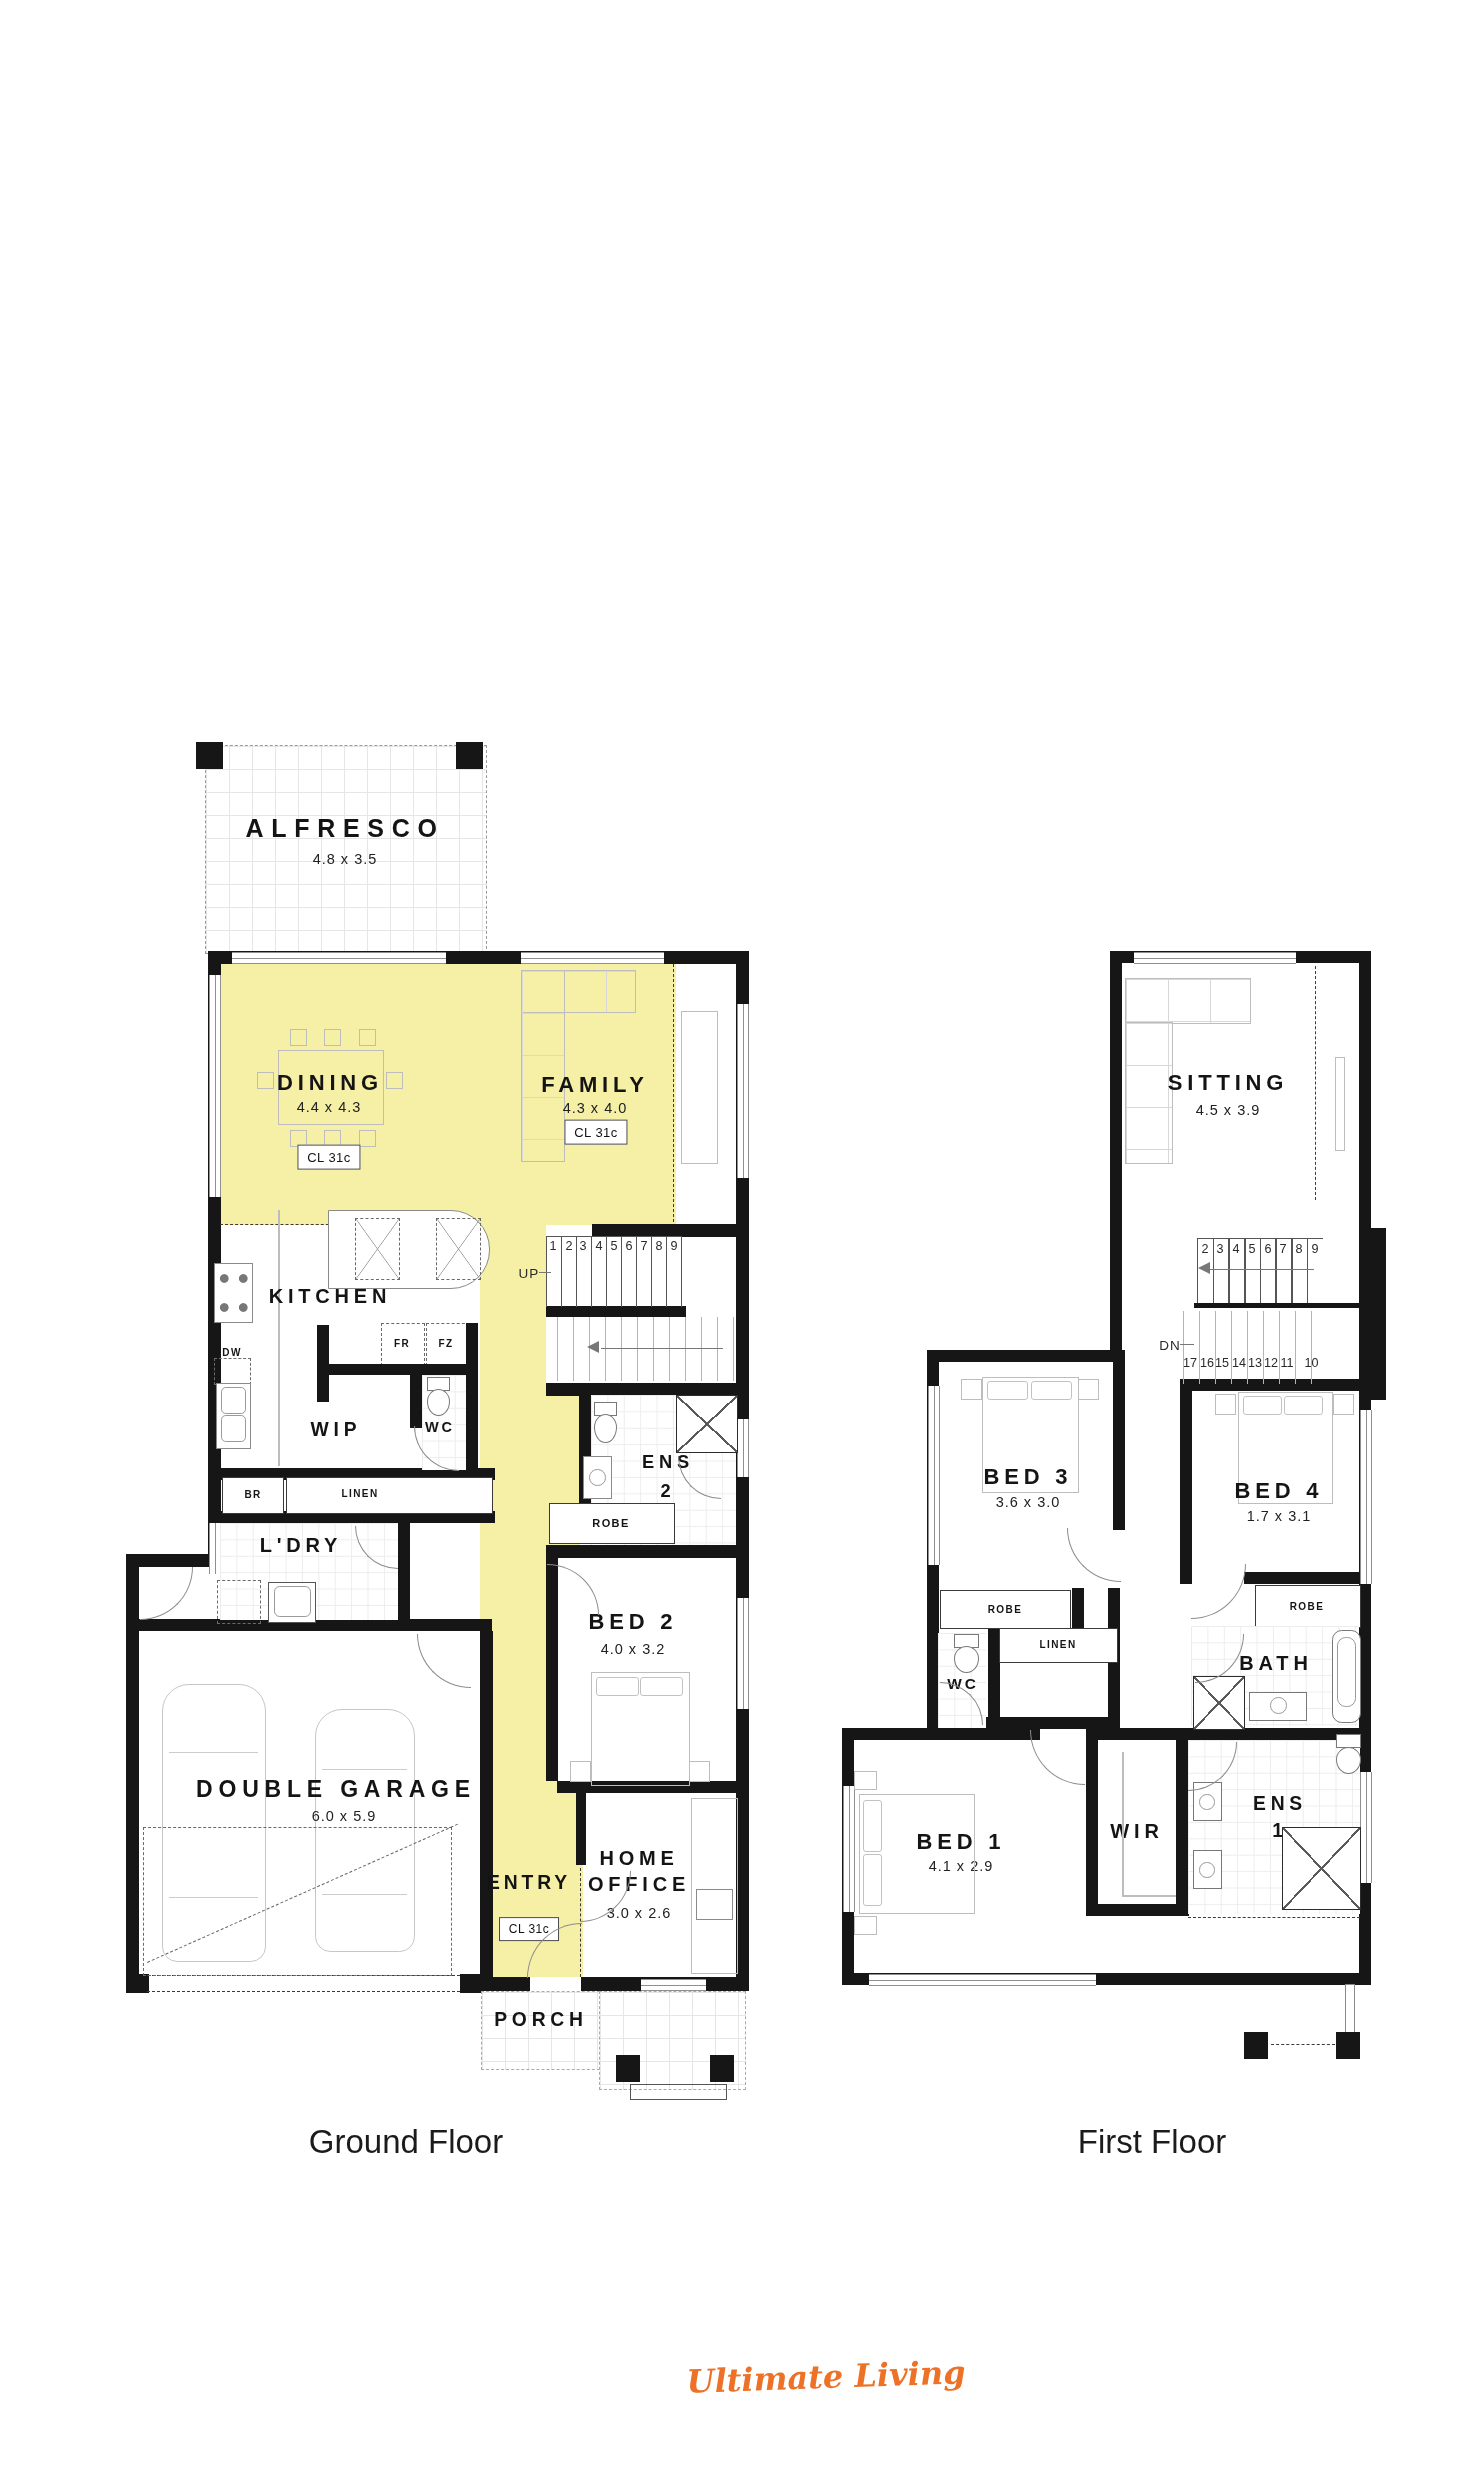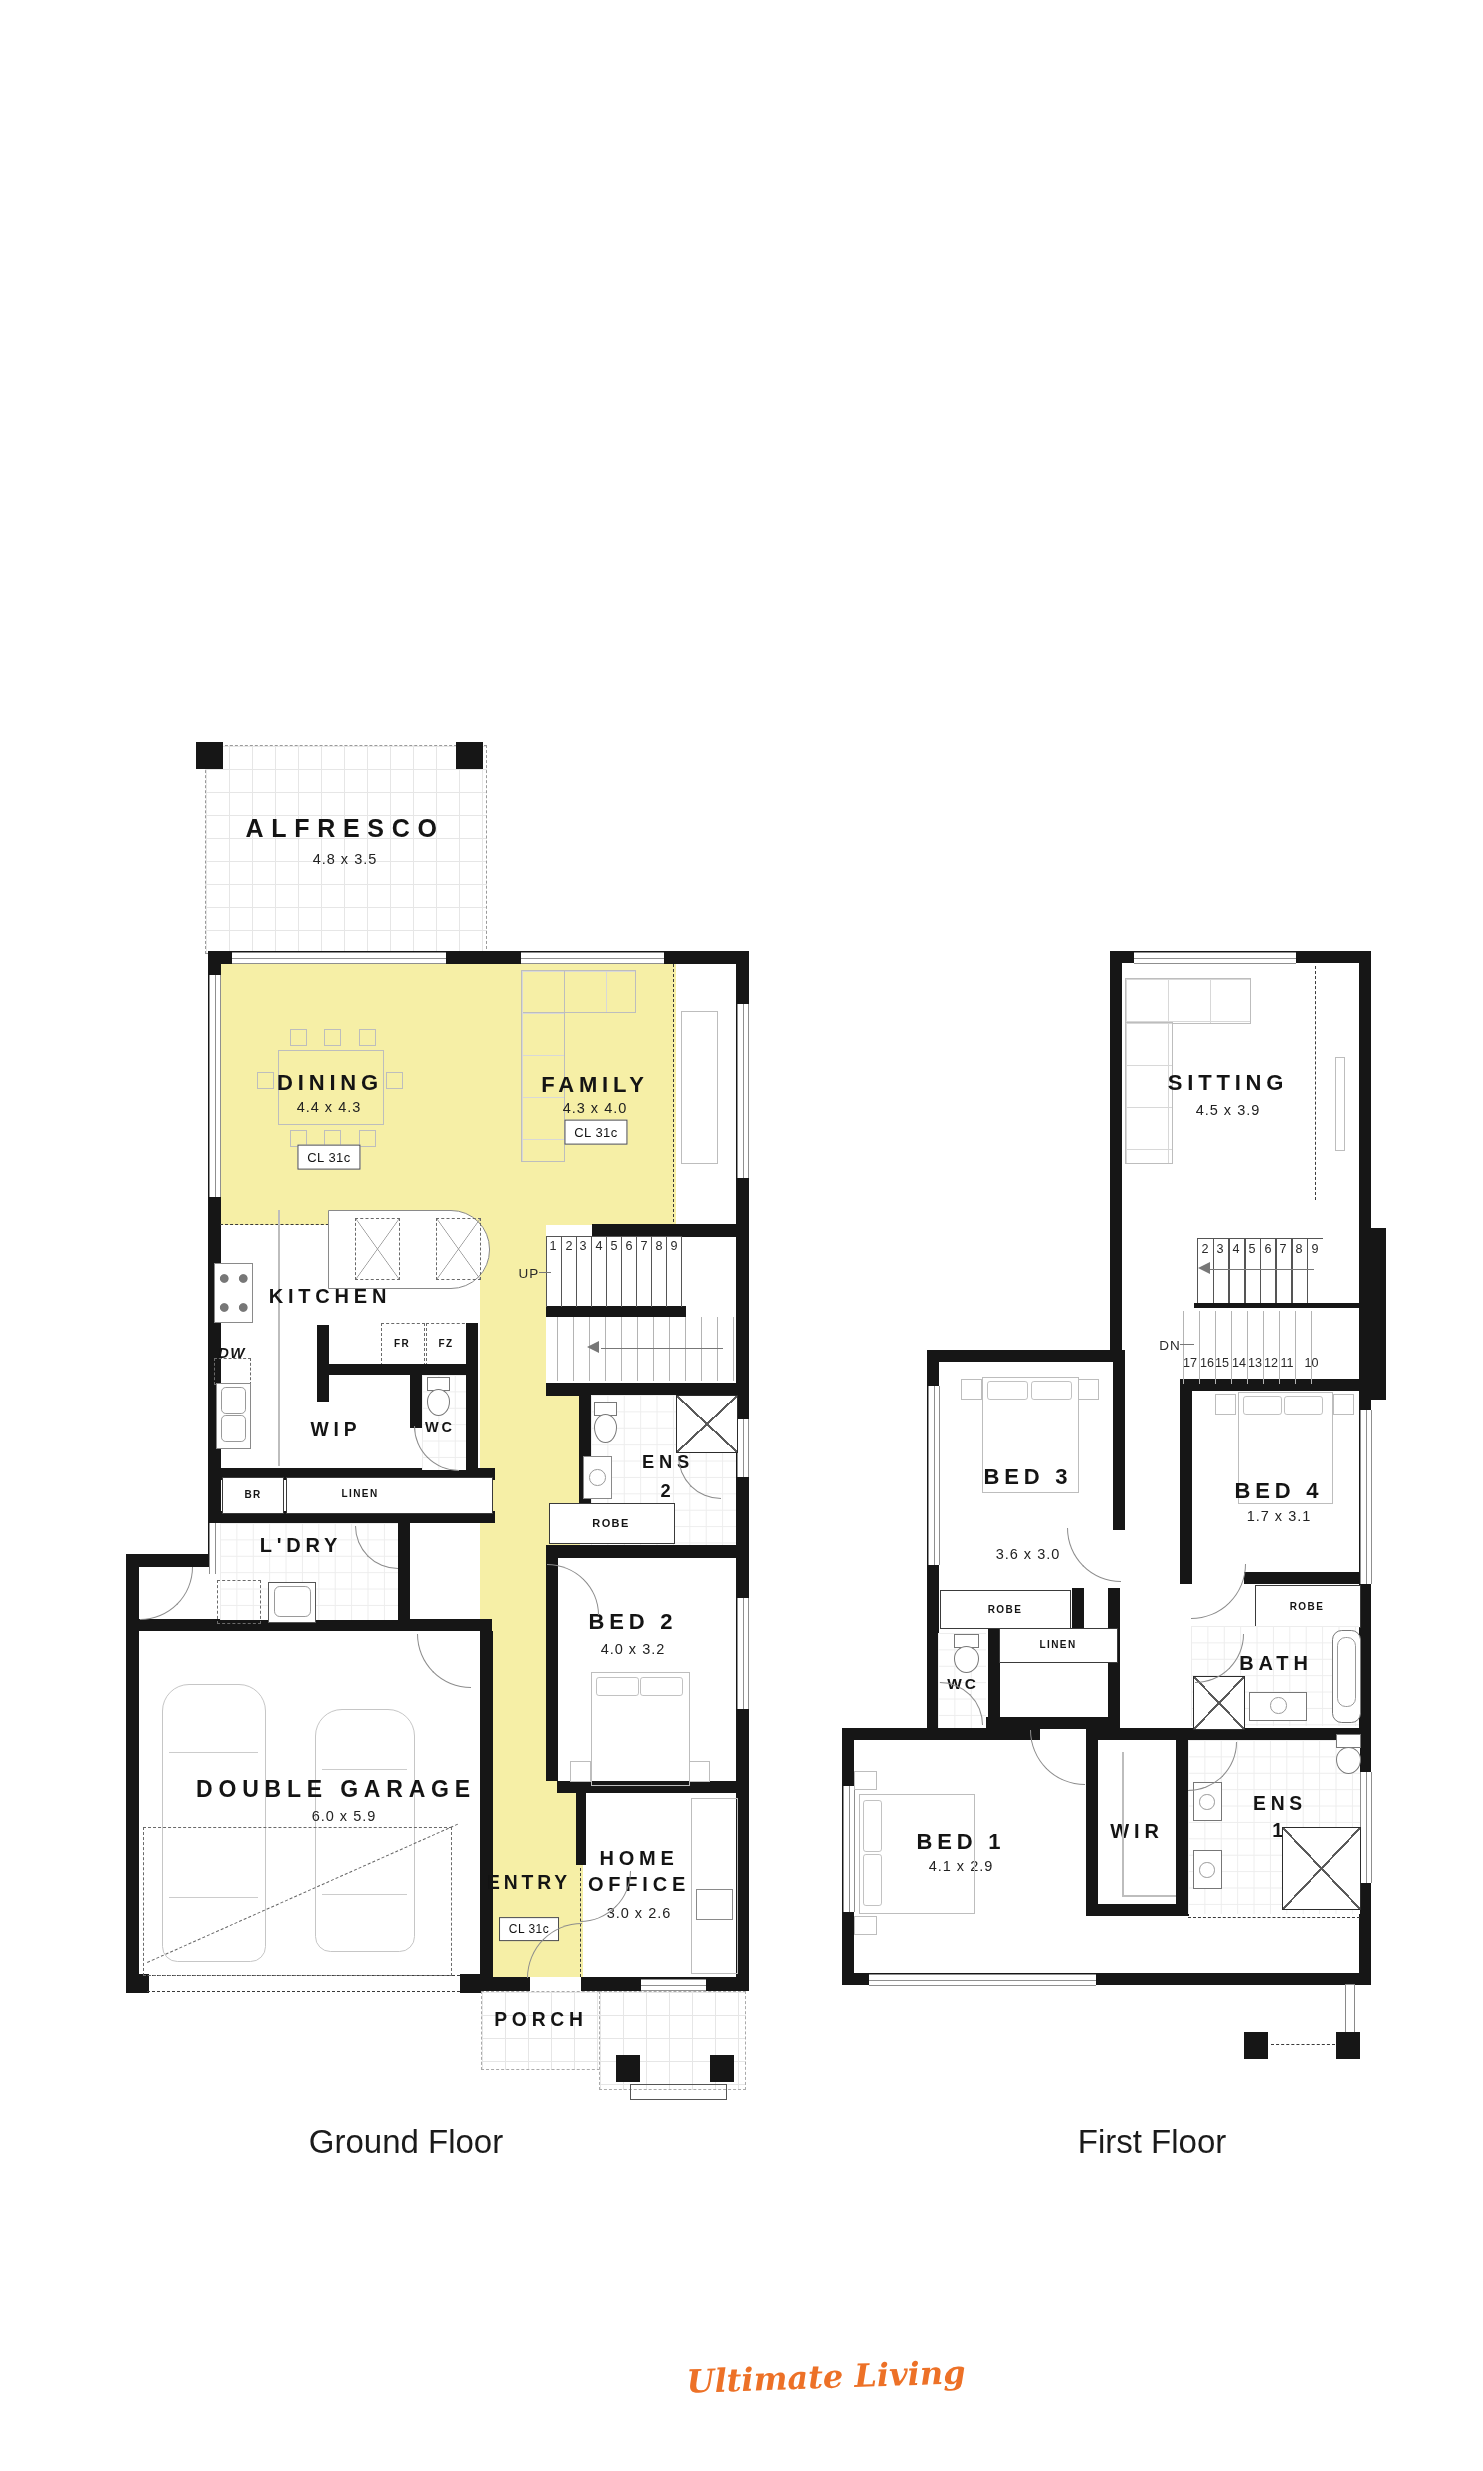--- a/index.html
+++ b/index.html
@@ -123,21 +123,21 @@
     <div class="room-name" style="left:595px;top:1085px;">FAMILY</div>
     <div class="dims" style="left:595px;top:1108px;">4.3 x 4.0</div>
     <div class="clbox" style="left:596px;top:1132px;">CL 31c</div>
 
     <div class="thinline" style="left:278px;top:1210px;width:1.9px;height:256px;"></div>
     <div class="furnT" style="left:328px;top:1210px;width:160px;height:77px;border-color:#8a8a8a;border-radius:0 39px 39px 0;background:#fff;"></div>
     <div class="dashbox" style="left:355px;top:1218px;width:43px;height:60px;background-image:linear-gradient(to top right,transparent calc(50% - 0.7px),#999 50%,transparent calc(50% + 0.7px)),linear-gradient(to bottom right,transparent calc(50% - 0.7px),#999 50%,transparent calc(50% + 0.7px));"></div>
     <div class="dashbox" style="left:436px;top:1218px;width:43px;height:60px;background-image:linear-gradient(to top right,transparent calc(50% - 0.7px),#999 50%,transparent calc(50% + 0.7px)),linear-gradient(to bottom right,transparent calc(50% - 0.7px),#999 50%,transparent calc(50% + 0.7px));"></div>
     <div class="room-name" style="left:330px;top:1296px;font-size:20px;">KITCHEN</div>
     <div class="furnT" style="left:214px;top:1263px;width:37px;height:58px;border-color:#8a8a8a;background-color:#fff;background-image:radial-gradient(circle,#777 3.9px,transparent 4.8px),radial-gradient(circle,#777 3.9px,transparent 4.8px),radial-gradient(circle,#777 3.9px,transparent 4.8px),radial-gradient(circle,#777 3.9px,transparent 4.8px);background-size:50% 50%;background-position:0 0,100% 0,0 100%,100% 100%;background-repeat:no-repeat;"></div>
-    <div class="smalllab" style="left:232px;top:1352px;font-size:15px;font-style:italic;">DW</div>
+    <div class="smalllab" style="left:232px;top:1352px;font-size:10px;">DW</div>
     <div class="dashbox" style="left:214px;top:1358px;width:35px;height:25px;"></div>
     <div class="furn" style="left:216px;top:1383px;width:33px;height:64px;border-color:#8a8a8a;"></div>
     <div class="furn" style="left:221px;top:1387px;width:23px;height:25px;border-radius:4.8px;border-color:#9a9a9a;"></div>
     <div class="furn" style="left:221px;top:1415px;width:23px;height:25px;border-radius:4.8px;border-color:#9a9a9a;"></div>
 
     <div class="dashbox" style="left:381px;top:1323px;width:42px;height:41px;"></div>
     <div class="dashbox" style="left:426px;top:1323px;width:42px;height:41px;"></div>
     <div class="smalllab" style="left:402px;top:1343px;">FR</div>
     <div class="smalllab" style="left:446px;top:1343px;">FZ</div>
 
@@ -307,21 +307,21 @@
     <div class="arrowline" style="left:1180px;top:1344px;width:13.5px;"></div>
     <div class="arrowline" style="left:1210px;top:1269px;width:104px;"></div>
     <div class="tri-left" style="left:1198px;top:1262px;"></div>
 
     <div class="furnT" style="left:982px;top:1377px;width:95px;height:114px;"></div>
     <div class="pillow" style="left:987px;top:1381px;width:39px;height:17.4px;"></div>
     <div class="pillow" style="left:1031px;top:1381px;width:39px;height:17.4px;"></div>
     <div class="furnT" style="left:961px;top:1379px;width:19.3px;height:19.3px;"></div>
     <div class="furnT" style="left:1078px;top:1379px;width:19.3px;height:19.3px;"></div>
     <div class="room-name" style="left:1028px;top:1477px;">BED 3</div>
-    <div class="dims" style="left:1028px;top:1554px;">3.6 x 3.0</div>
+    <div class="dims" style="left:1028px;top:1502px;">3.6 x 3.0</div>
     <div class="door bl" style="left:1067px;top:1528px;width:53px;height:53px;"></div>
 
     <div class="closet" style="left:940px;top:1590px;width:129px;height:37px;"></div>
     <div class="smalllab" style="left:1005px;top:1609px;">ROBE</div>
     <div class="closet" style="left:999px;top:1628px;width:117px;height:33px;"></div>
     <div class="smalllab" style="left:1058px;top:1644px;">LINEN</div>
     <div class="tile" style="left:938px;top:1633px;width:48px;height:95px;"></div>
     <div class="tank" style="left:954px;top:1634px;width:23px;height:11.6px;"></div>
     <div class="bowl" style="left:954px;top:1646px;width:23px;height:25px;"></div>
     <div class="room-name" style="left:963px;top:1684px;font-size:15.4px;letter-spacing:2.9px;">WC</div>

